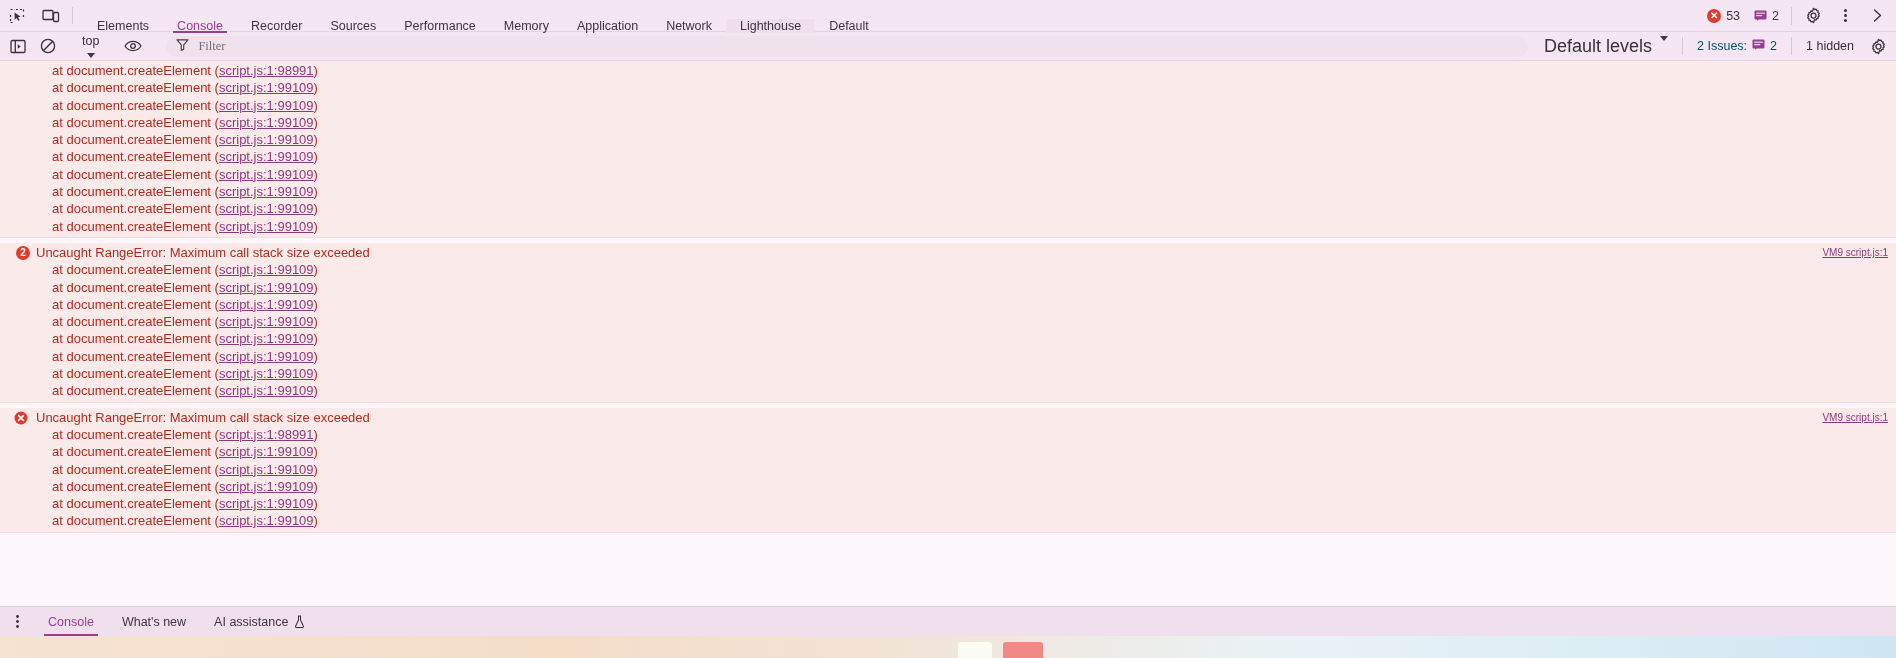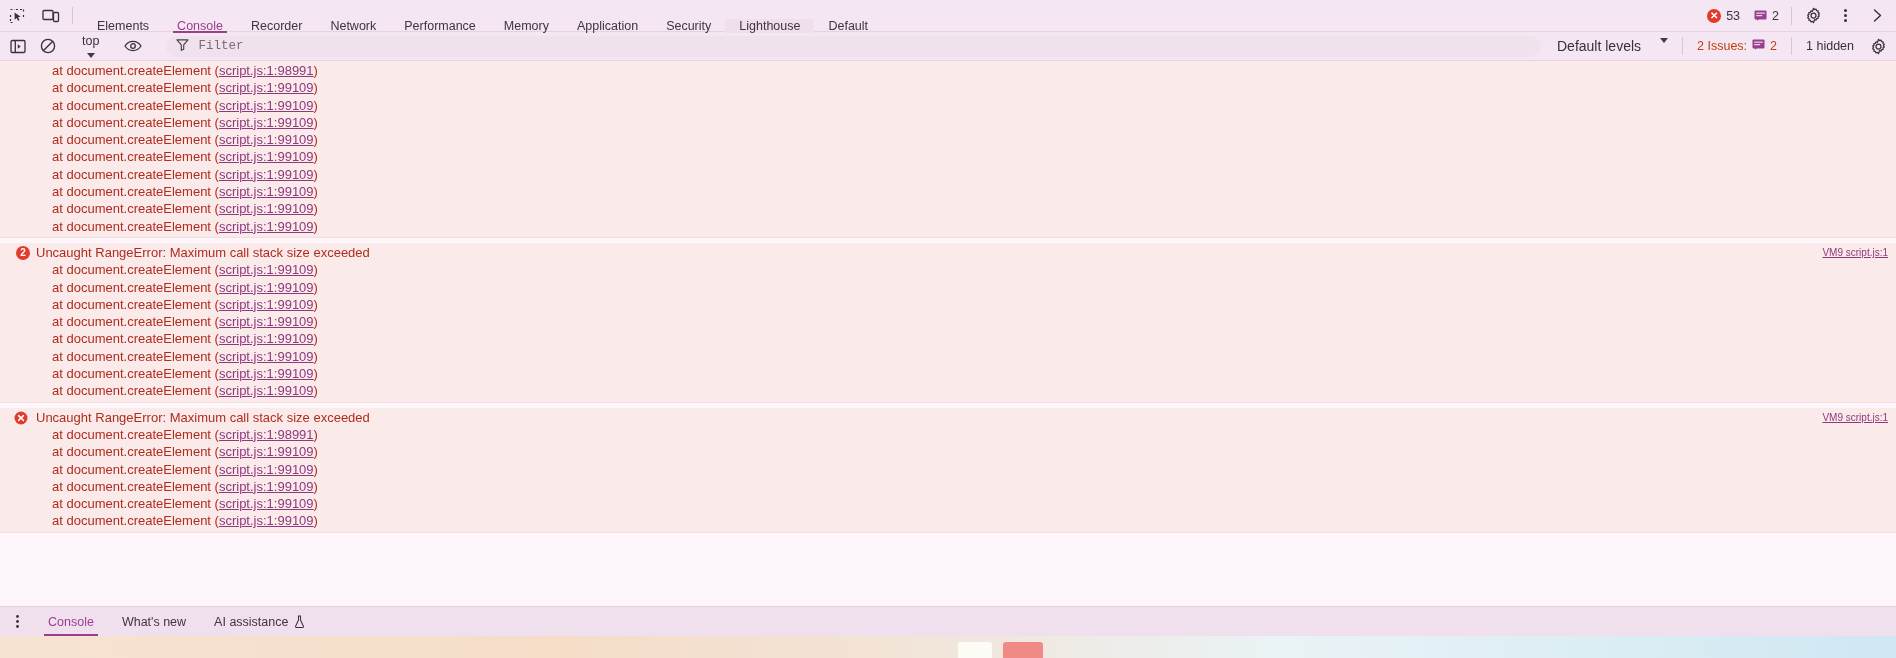--- a/index.html
+++ b/index.html
@@ -139,33 +139,33 @@
     display: flex;
     align-items: center;
     padding: 0 10px;
     margin: 0 6px;
     gap: 7px;
     min-width: 50px;
   }
   .filter-input-wrap input {
     border: none; outline: none; background: transparent;
     font-size: 12.5px;
-    font-family: Liberation Mono, monospace;
+    font-family: Liberation Serif, serif;
     color: #3a3138;
     width: 100%;
   }
   .filter-input-wrap input::placeholder { color: #7c6c78; }
   .levels {
-    display: flex; align-items: flex-start; gap: 19px;
-    font-size: 14px; color: #3a3138;
+    display: flex; align-items: flex-start; gap: 8px;
+    font-size: 18px; color: #3a3138;
     padding: 2px 8px; cursor: pointer; white-space: nowrap;
   }
   .issues {
     display: flex; align-items: center; gap: 5px;
-    font-size: 12.5px; color: #c2410c;
+    font-size: 12.5px; color: #0c4a6e;
     padding: 2px 8px; cursor: pointer; white-space: nowrap;
   }
   .hidden-count {
     font-size: 12.5px; color: #3a3138;
     padding: 2px 8px; cursor: pointer; white-space: nowrap;
   }
 
   
   .console-body {
     flex: 1;
@@ -303,33 +303,33 @@
       <div class="tab">
           <span>Elements</span>
         </div>
       <div class="tab active">
           <span>Console</span>
         </div>
       <div class="tab">
           <span>Recorder</span>
         </div>
       <div class="tab">
+          <span>Sources</span>
+        </div>
+      <div class="tab">
+          <span>Performance</span>
+        </div>
+      <div class="tab">
+          <span>Memory</span>
+        </div>
+      <div class="tab">
+          <span>Application</span>
+        </div>
+      <div class="tab">
           <span>Network</span>
-        </div>
-      <div class="tab">
-          <span>Performance</span>
-        </div>
-      <div class="tab">
-          <span>Memory</span>
-        </div>
-      <div class="tab">
-          <span>Application</span>
-        </div>
-      <div class="tab">
-          <span>Security</span>
         </div>
       <div class="tab hovered">
           <span>Lighthouse</span>
         </div>
       <div class="tab">
           <span>Default</span>
         </div>
     </div>
 
     <div class="topbar-right">

